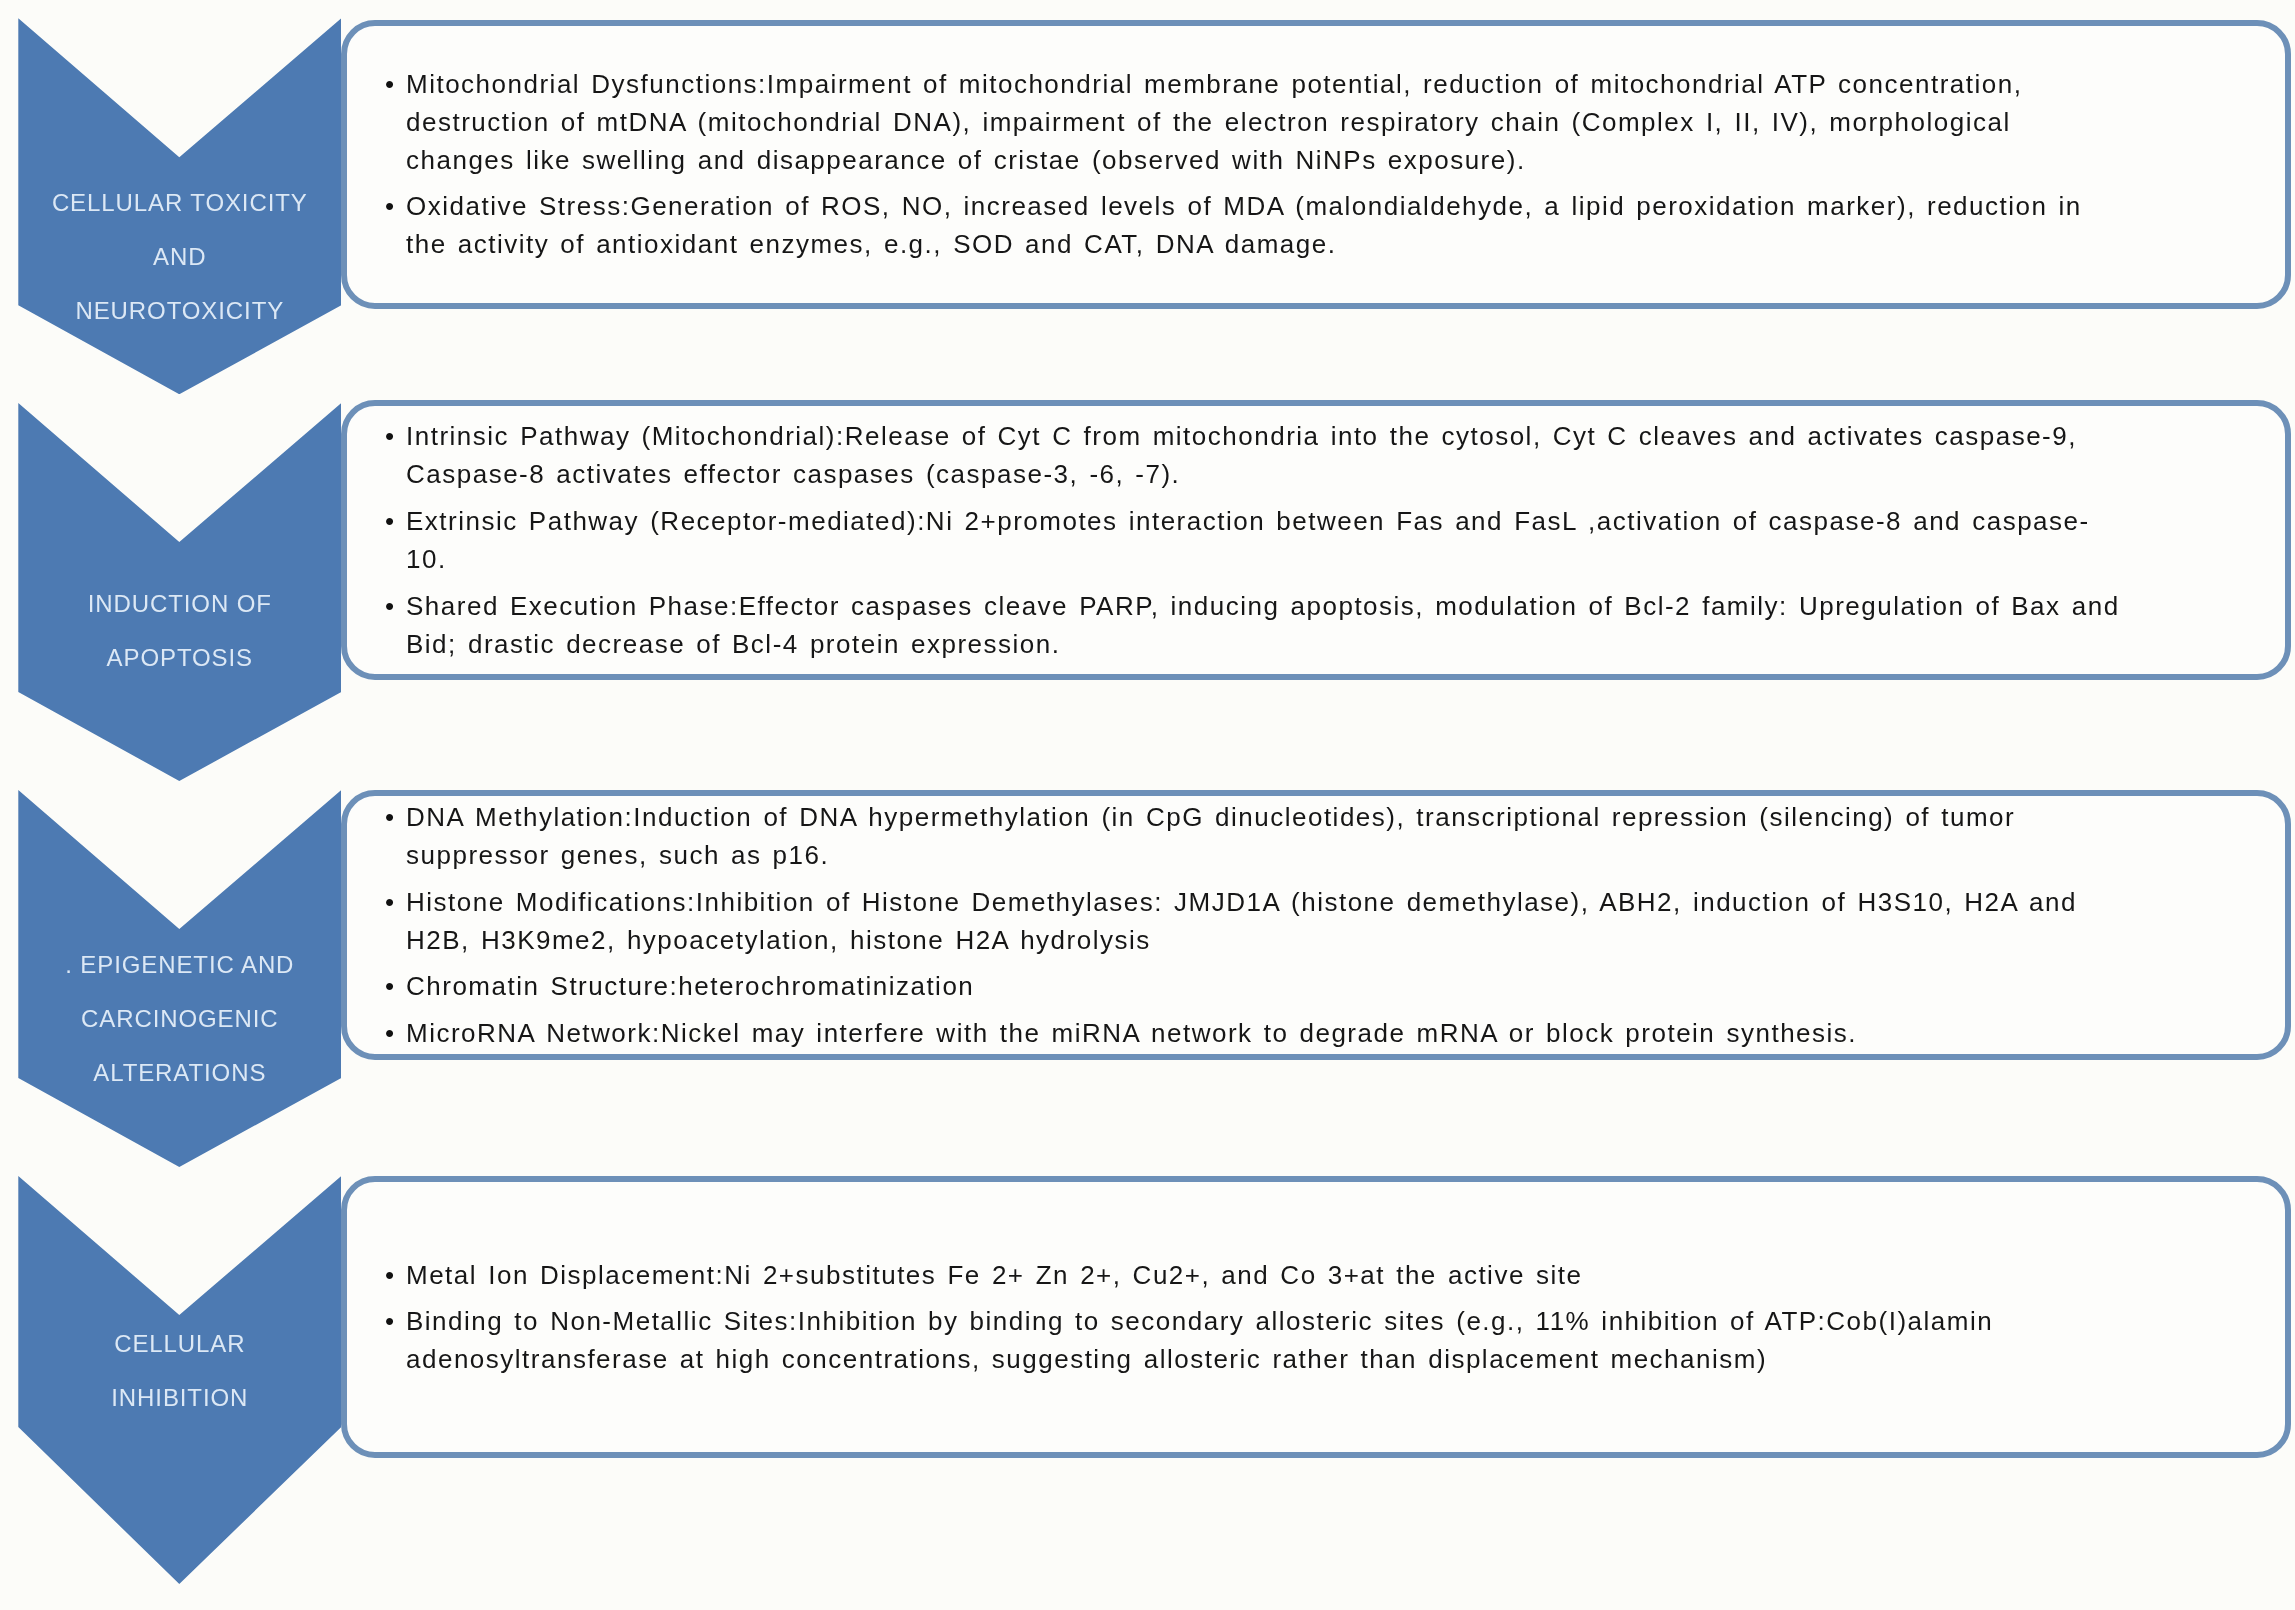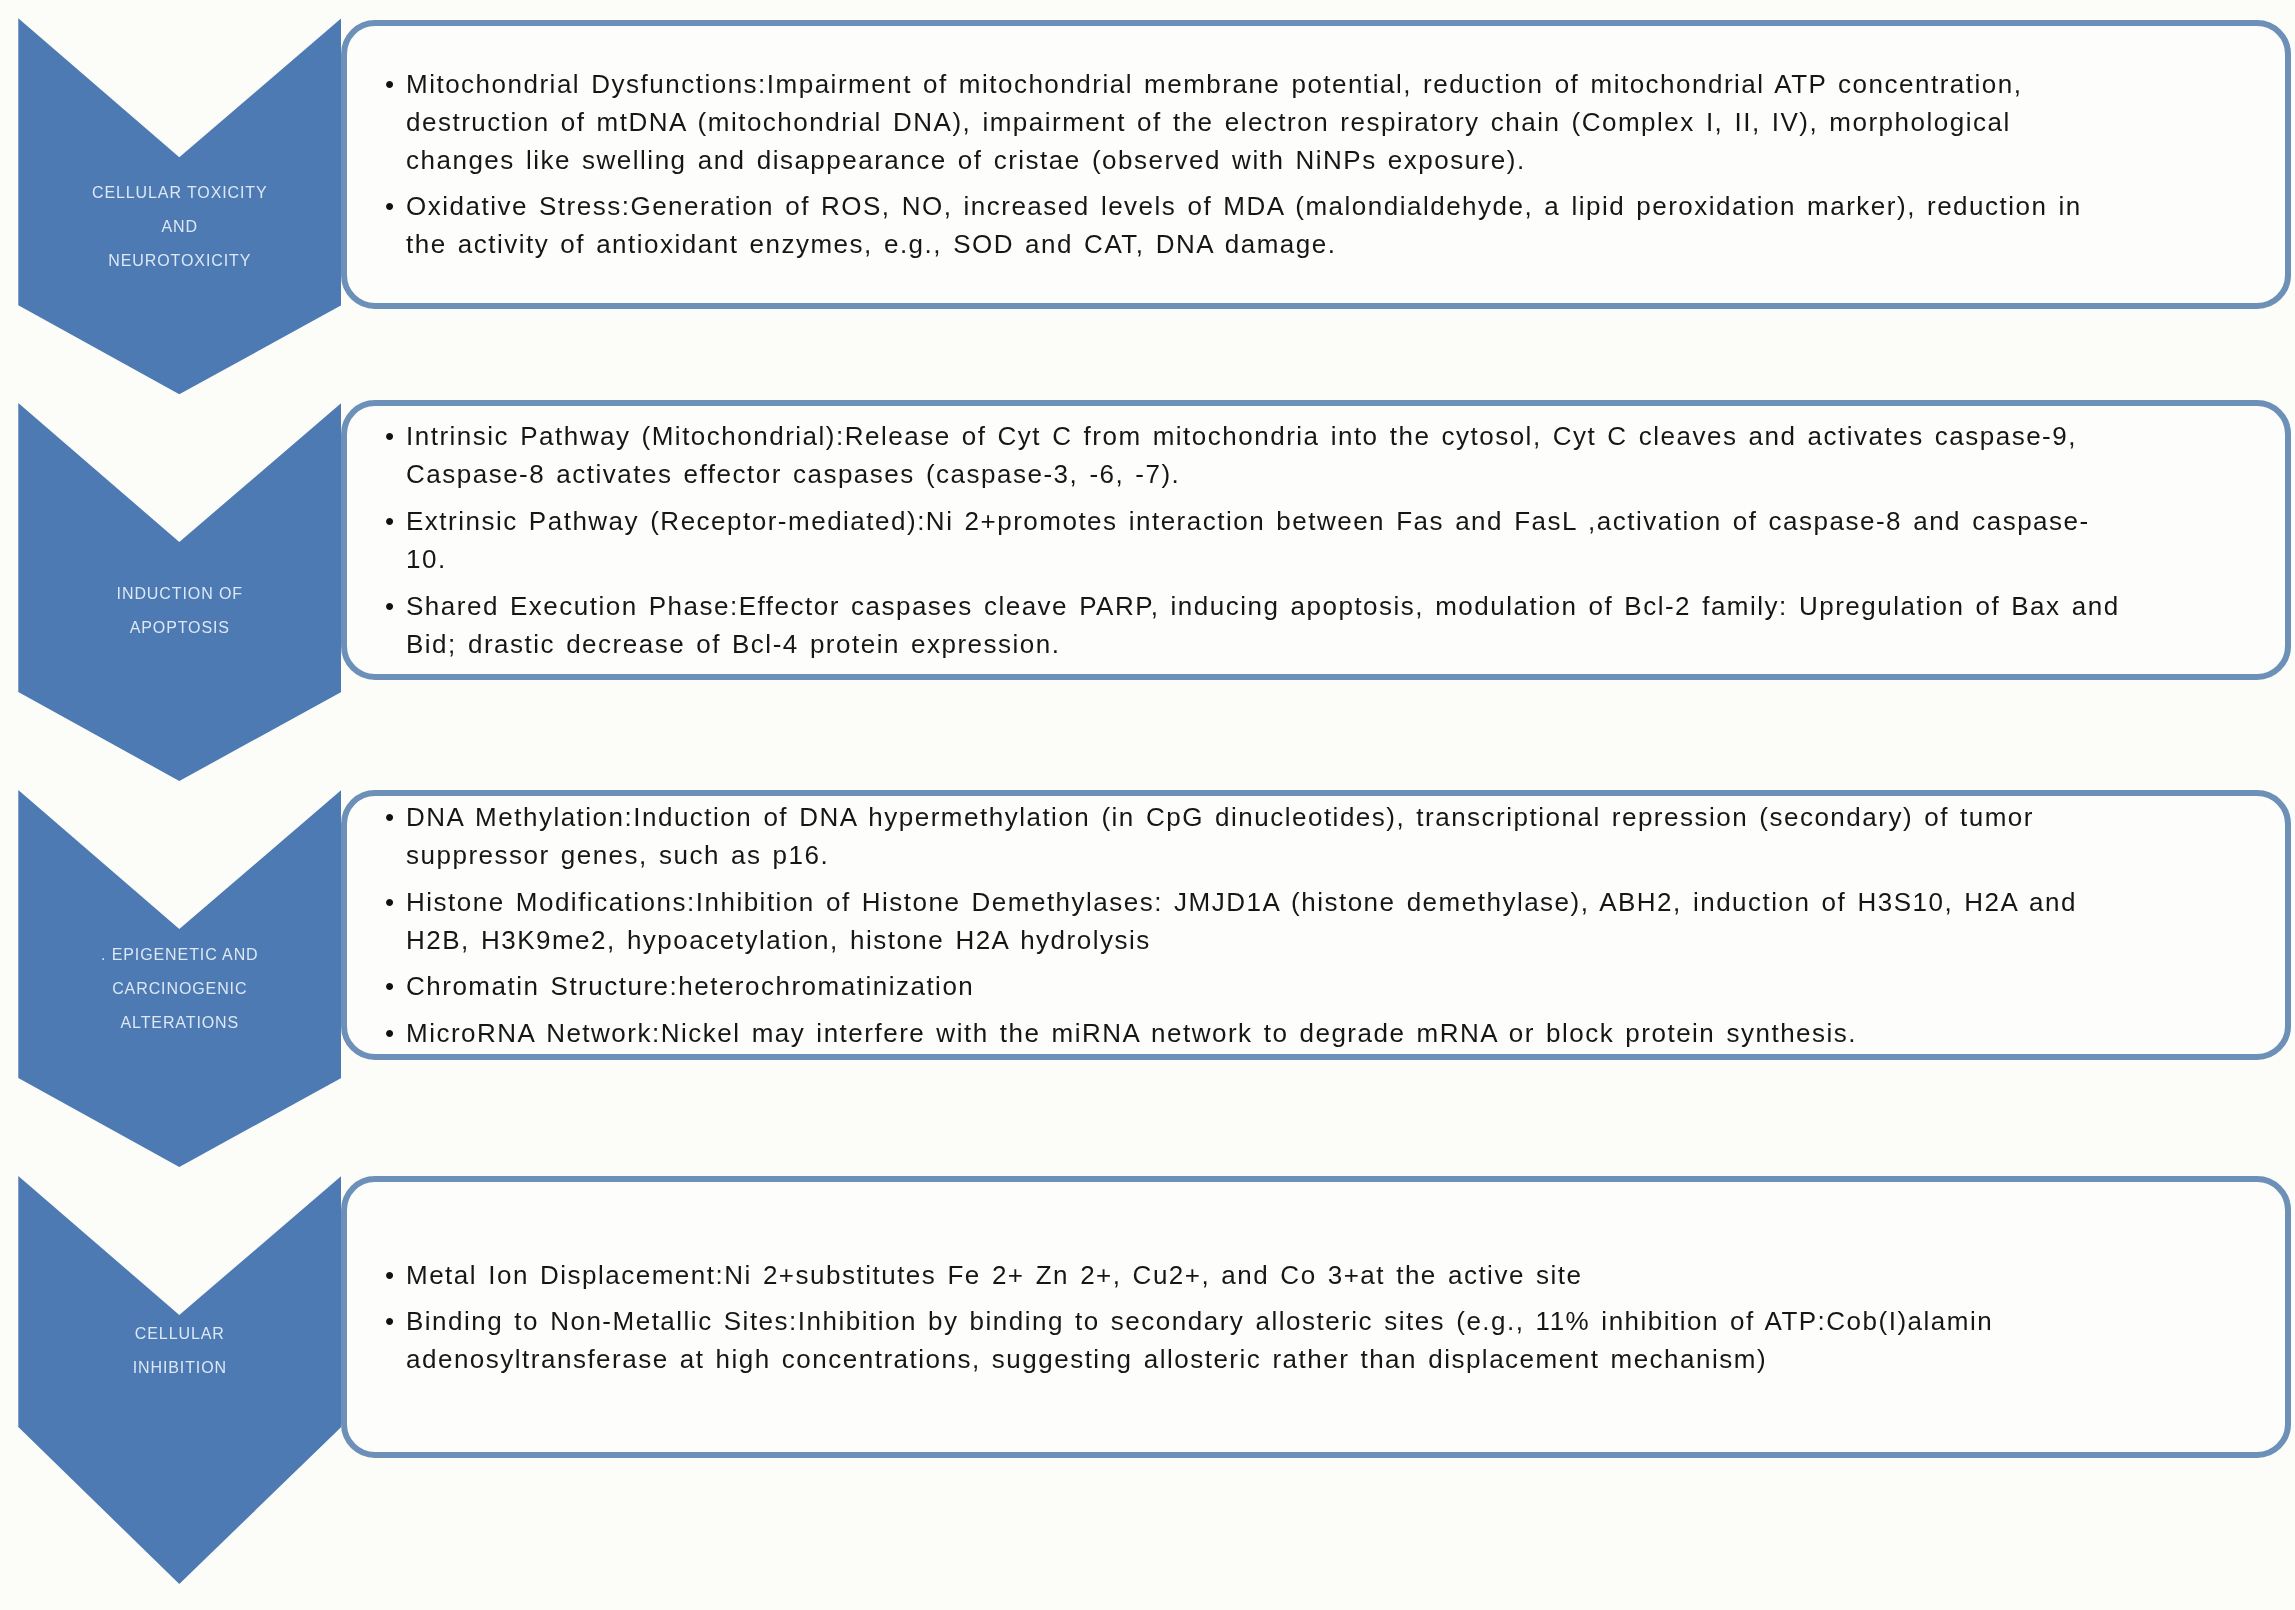--- a/index.html
+++ b/index.html
@@ -15,21 +15,21 @@
   .arrow1{top:18.3px;height:376px;
     clip-path:polygon(0 0,161px 139px,323px 0,323px 287px,161px 376px,0 287px);}
   .arrow2{top:403px;height:378px;
     clip-path:polygon(0 0,161px 139px,323px 0,323px 289px,161px 378px,0 289px);}
   .arrow3{top:790px;height:377px;
     clip-path:polygon(0 0,161px 139px,323px 0,323px 288px,161px 377px,0 288px);}
   .arrow4{top:1176px;height:408px;
     clip-path:polygon(0 0,161px 139px,323px 0,323px 251px,161px 408px,0 251px);}
   .arrow .label{
     position:absolute;left:0;right:0;text-align:center;
-    color:#dce8f5;font-size:16px;line-height:34px;letter-spacing:0.9px;
+    color:#dce8f5;font-size:24px;line-height:54px;letter-spacing:0.9px;
     white-space:pre-line;
   }
   .arrow1 .label{top:158px;}
   .arrow2 .label{top:174px;}
   .arrow3 .label{top:148px;}
   .arrow4 .label{top:141px;}
   
   .box{
     position:absolute;left:341px;width:1950px;box-sizing:border-box;
     background:#fdfdfb;border:6.1px solid #6d90b8;border-radius:34px;
@@ -87,21 +87,21 @@
   </ul>
 </div>
 
 <div class="arrow arrow3">
   <div class="label">. EPIGENETIC AND
 CARCINOGENIC
 ALTERATIONS</div>
 </div>
 <div class="box box3">
   <ul>
-    <li><span class="bullet">•</span><span>DNA Methylation:Induction of DNA hypermethylation (in CpG dinucleotides), transcriptional repression (secondary) of tumor
+    <li><span class="bullet">•</span><span>DNA Methylation:Induction of DNA hypermethylation (in CpG dinucleotides), transcriptional repression (silencing) of tumor
 suppressor genes, such as p16.</span></li>
     <li><span class="bullet">•</span><span>Histone Modifications:Inhibition of Histone Demethylases: JMJD1A (histone demethylase), ABH2, induction of H3S10, H2A and
 H2B, H3K9me2, hypoacetylation, histone H2A hydrolysis</span></li>
     <li><span class="bullet">•</span><span>Chromatin Structure:heterochromatinization</span></li>
     <li><span class="bullet">•</span><span>MicroRNA Network:Nickel may interfere with the miRNA network to degrade mRNA or block protein synthesis.</span></li>
   </ul>
 </div>
 
 <div class="arrow arrow4">
   <div class="label">CELLULAR

